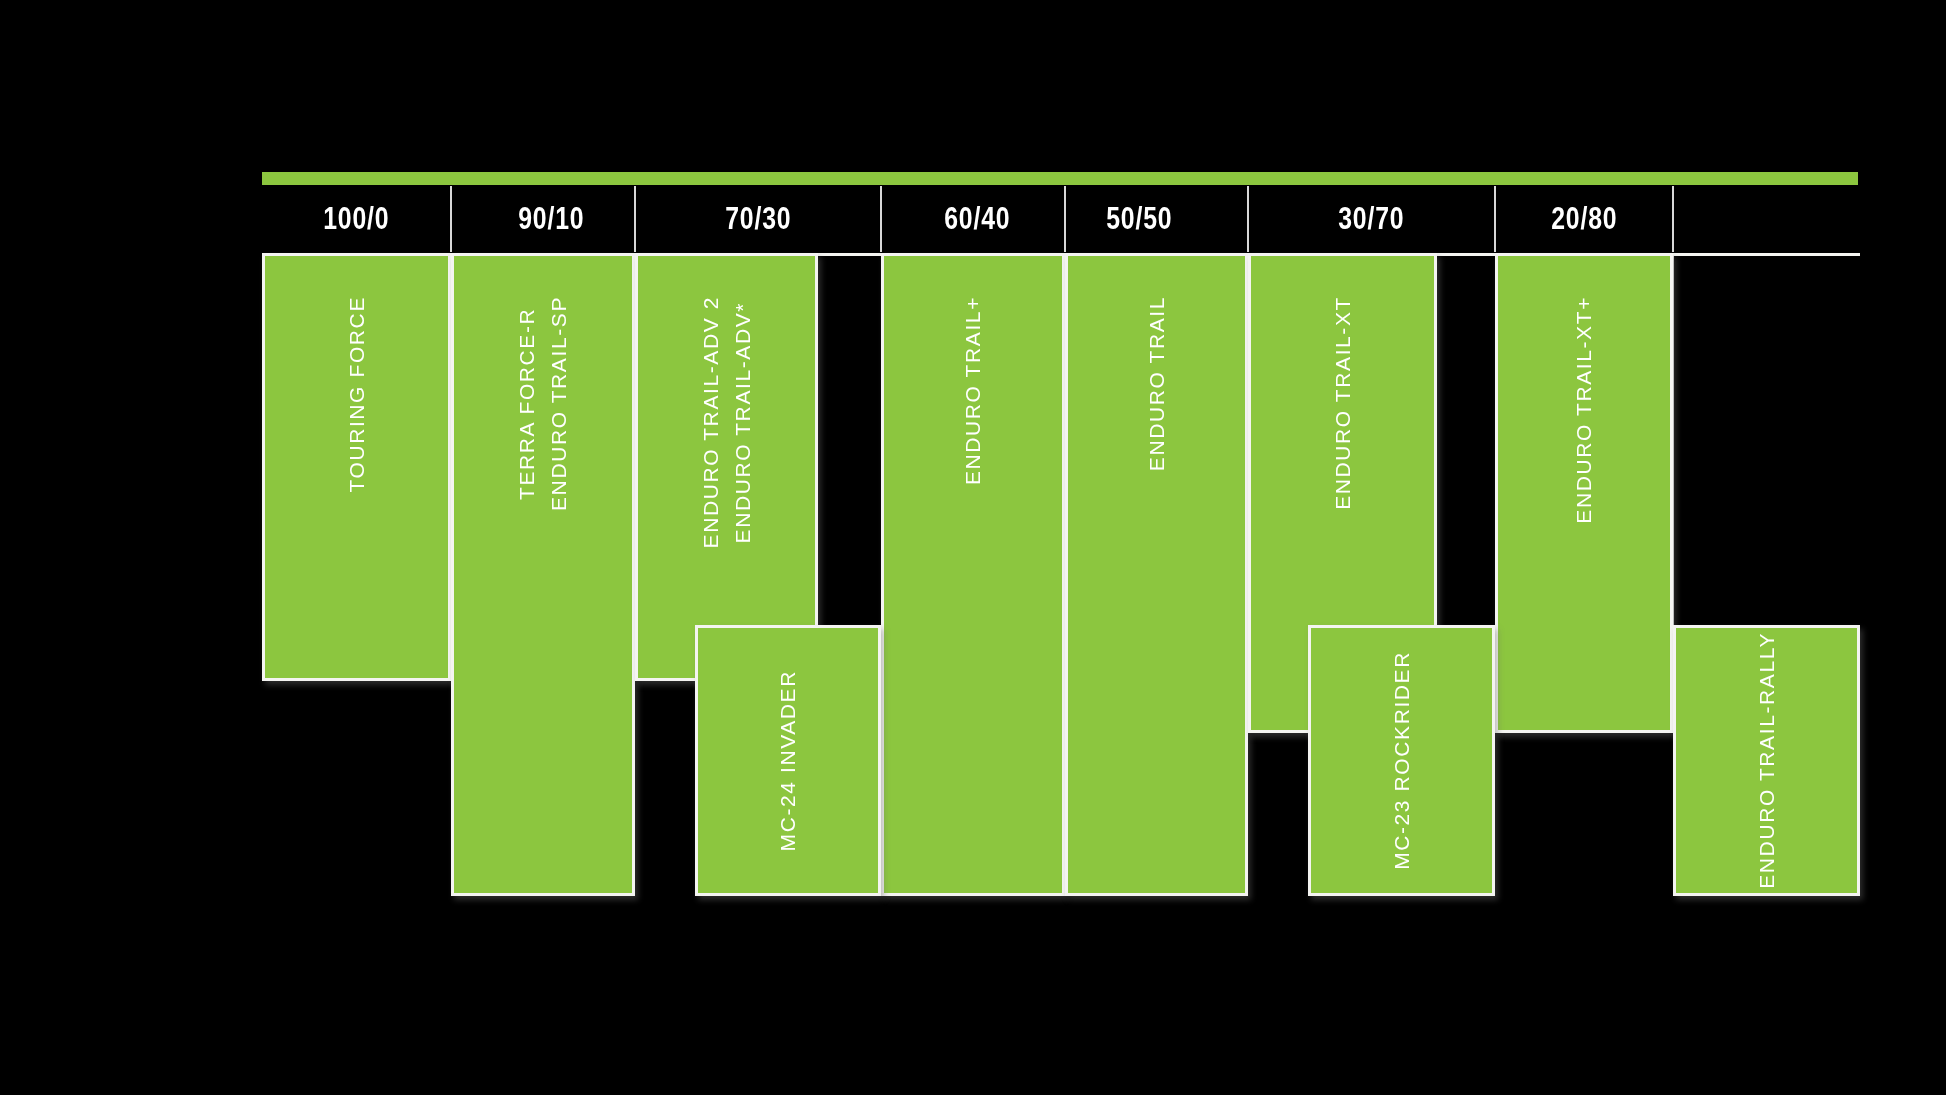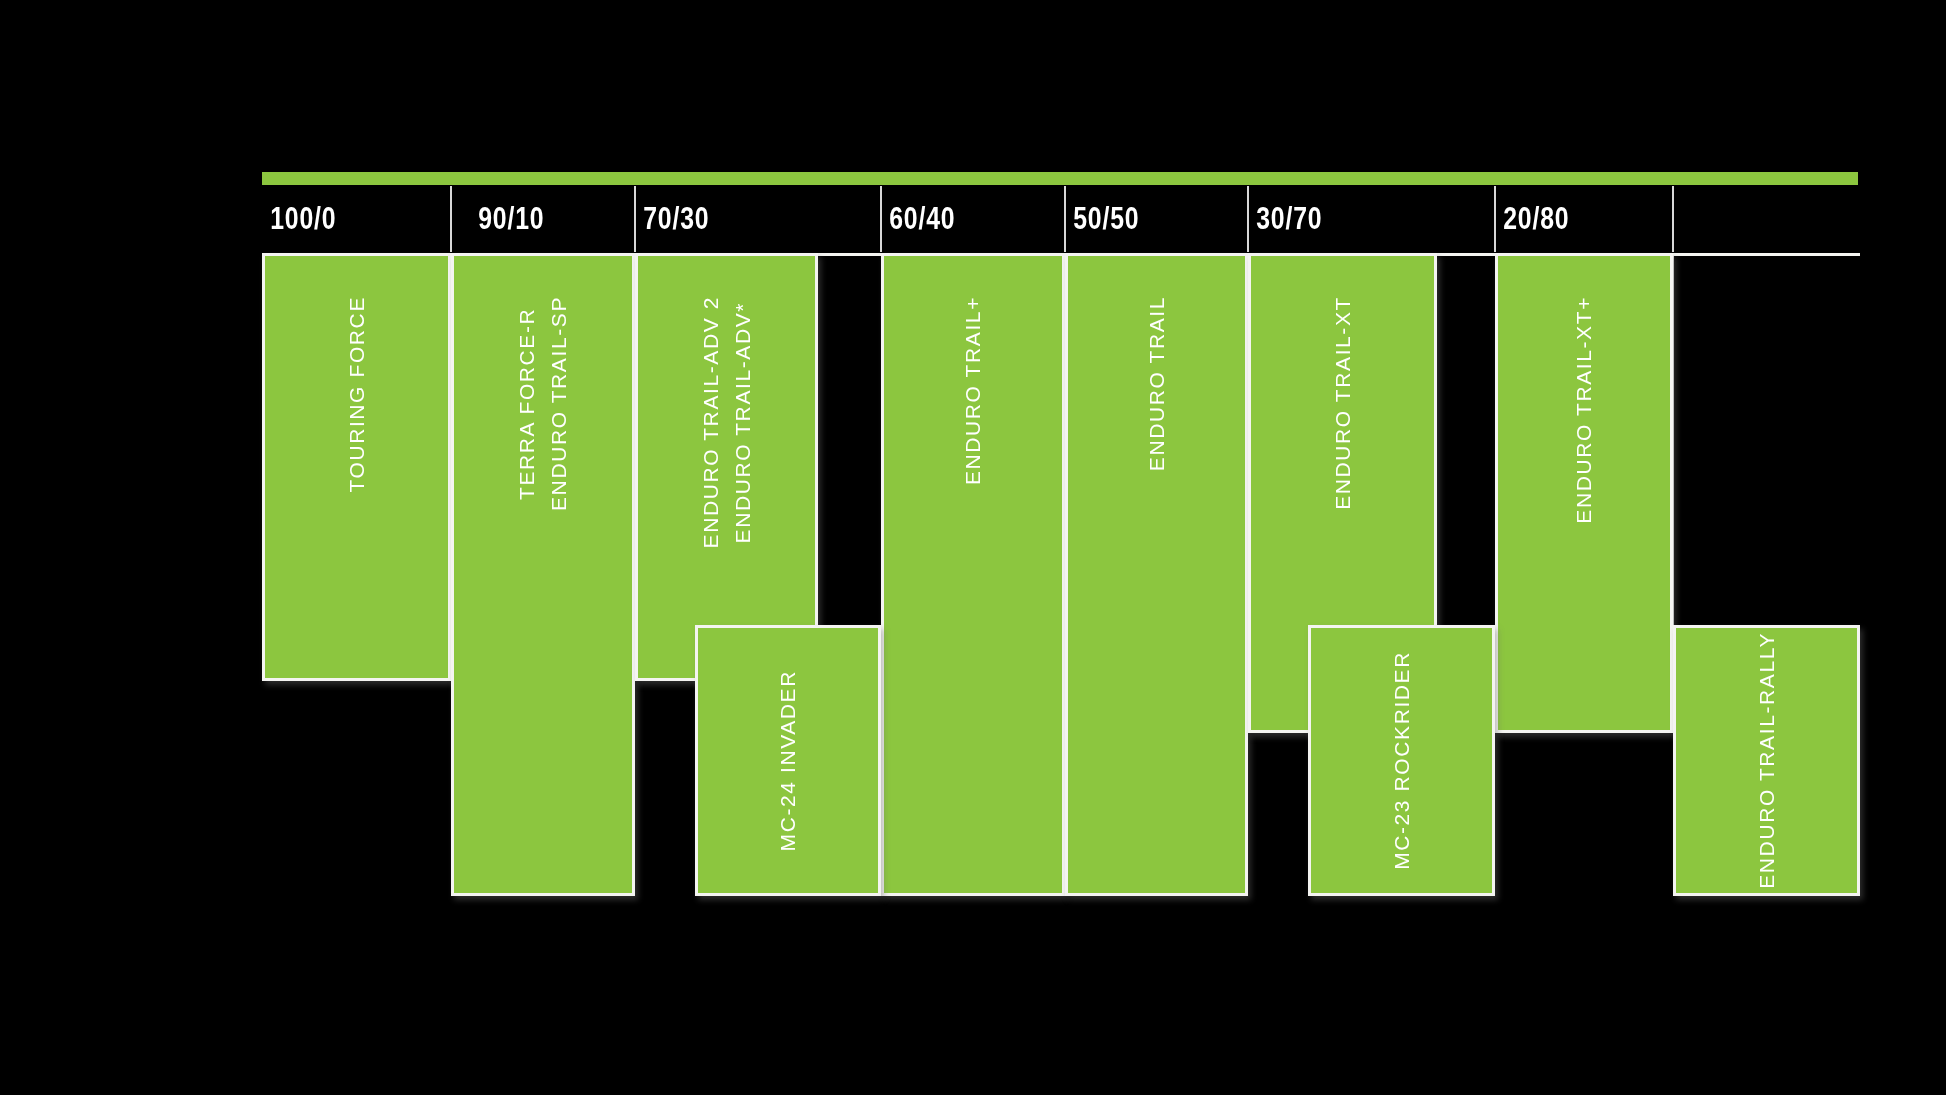--- a/index.html
+++ b/index.html
@@ -29,20 +29,21 @@
     position:absolute;
     background:#DFDFDF;
     z-index:1;
   }
   .header-cell{
     position:absolute;
     top:185px;
     height:68px;
     display:flex;
     align-items:center;
+    justify-content:center;
     color:#FFFFFF;
     z-index:5;
   }
   .header-cell span{
     display:inline-block;
     transform:scaleX(0.8);
     font-size:31px;
     font-weight:800;
     letter-spacing:1px;
     white-space:nowrap;
@@ -86,21 +87,21 @@
 <body>
 
 <div id="canvas">
   <div class="top-bar" id="top-bar" style="left: 262px; top: 172px; width: 1596px; height: 13px;"></div>
   <div class="hline" id="header-line" style="left: 262px; top: 253px; width: 1598px; height: 3px;"></div>
   <div class="vguide" id="guide-line" style="left: 1672px; top: 255px; width: 2px; height: 372px;"></div>
 
 <div class="header-cell" style="left: 262px; width: 189px;">
       <span>100/0</span>
     </div>
-    <div class="header-cell" style="left: 446px; width: 184px; padding-left: 24px;">
+    <div class="header-cell" style="left: 435px; width: 184px; padding-left: 24px;">
       <span>90/10</span>
     </div>
     <div class="vsep" style="left: 450px;"></div>
     <div class="header-cell" style="left: 635px; width: 246px;">
       <span>70/30</span>
     </div>
     <div class="vsep" style="left: 634px;"></div>
     <div class="header-cell" style="left: 881px; width: 193px;">
       <span>60/40</span>
     </div>

